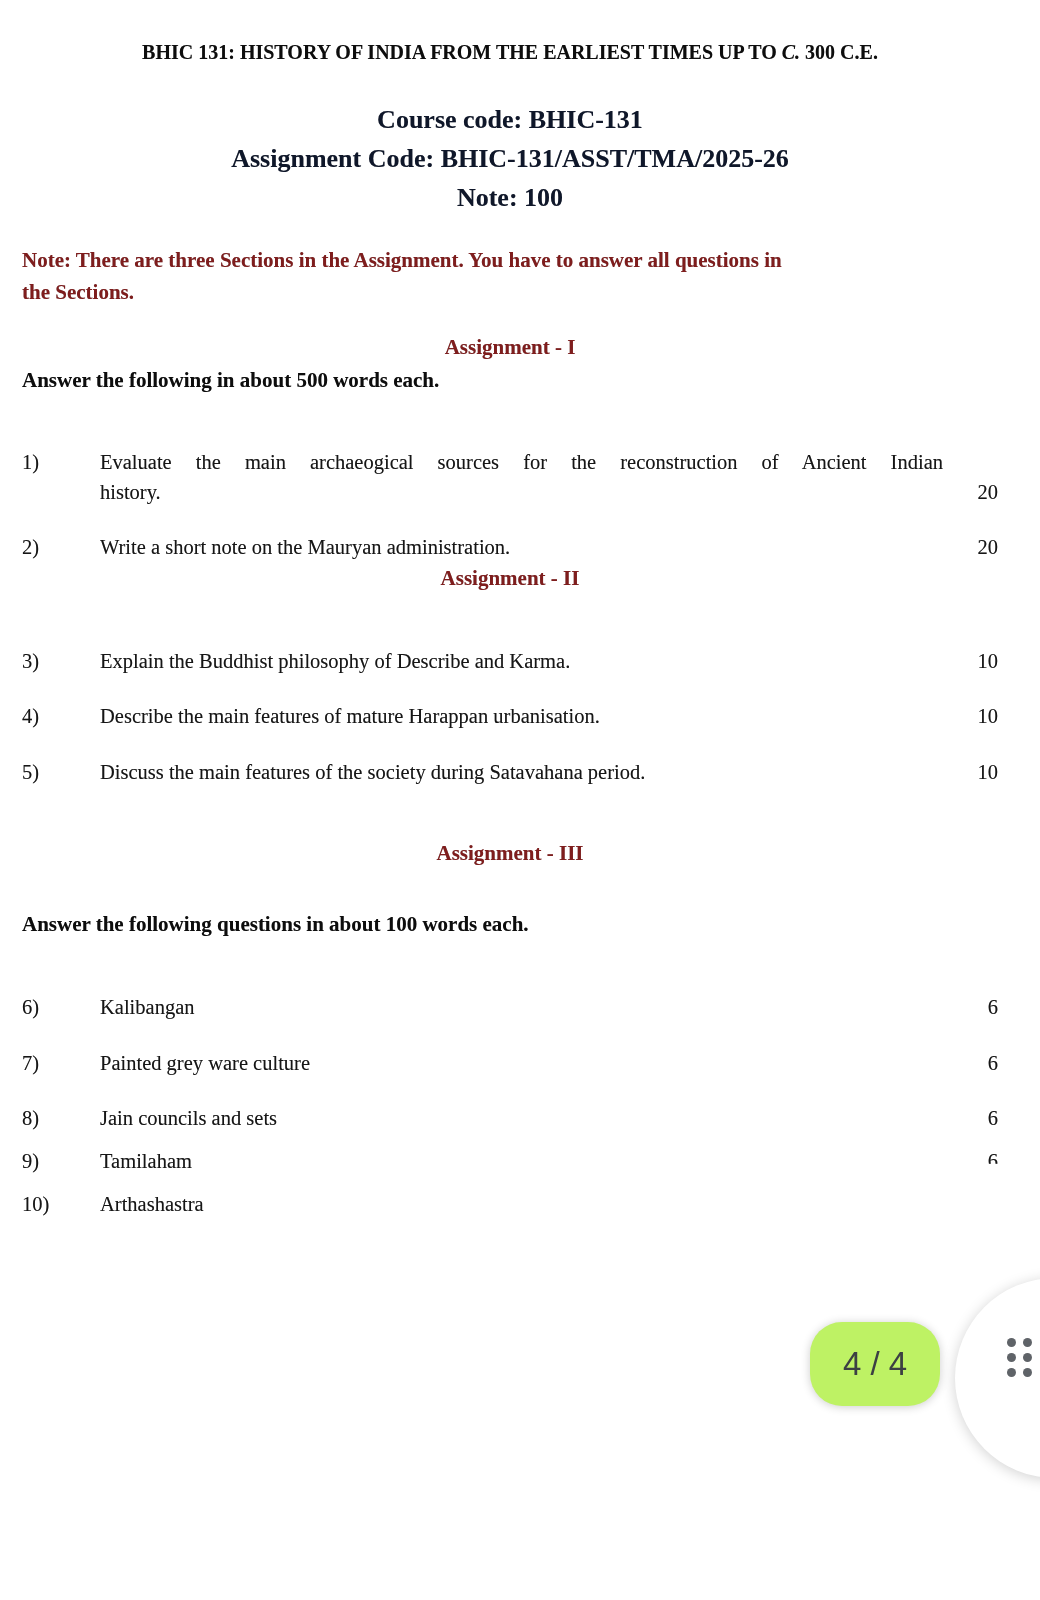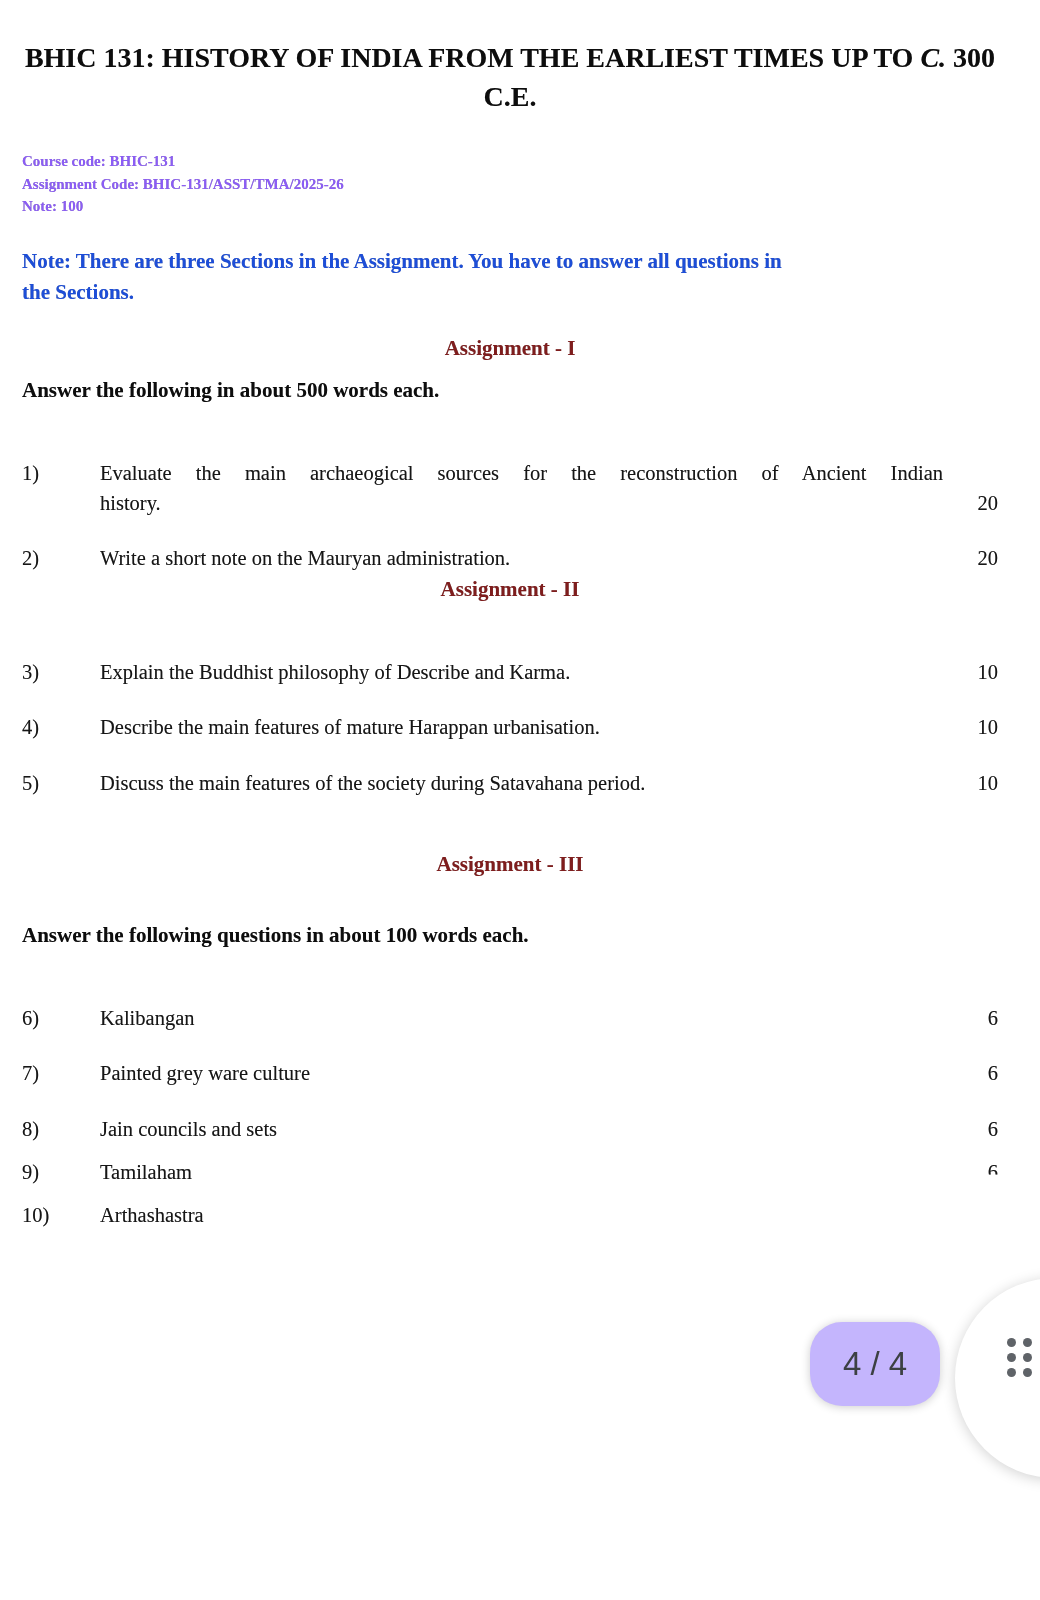--- a/index.html
+++ b/index.html
@@ -13,59 +13,59 @@
   }
   .doc {
     font-family: "Liberation Serif", "DejaVu Serif", serif;
     color: #161616;
     padding: 38px 42px 0 22px;
     text-shadow: 0 0 0.6px rgba(0,0,0,0.35);
   }
   .title-block {
     text-align: center;
     font-weight: bold;
-    font-size: 28px;
+    font-size: 20px;
     line-height: 1.4;
     color: #0d0d0d;
   }
   .title-italic { font-style: italic; }
   .meta-block {
     margin-top: 34px;
-    text-align: left;
-    font-weight: bold;
-    font-size: 15px;
-    line-height: 1.5;
-    color: #8b5cf6;
+    text-align: center;
+    font-weight: bold;
+    font-size: 26px;
+    line-height: 1.5;
+    color: #0f172a;
   }
   .note {
     margin-top: 28px;
     font-weight: bold;
     font-size: 21px;
     line-height: 1.5;
-    color: #1d4ed8;
+    color: #7f1d1d;
   }
   .note span { display: block; }
   .section { }
   .section.first { margin-top: 24px; }
   .section.third { margin-top: 50px; }
   .section-heading {
     text-align: center;
     font-weight: bold;
     font-size: 21px;
     line-height: 1.5;
     color: #7f1d1d;
   }
   .instruction {
     margin-top: 40px;
     font-weight: bold;
     font-size: 21px;
     line-height: 1.5;
     color: #0d0d0d;
   }
-  .instruction.tight { margin-top: 11px; }
+  .instruction.tight { margin-top: 1px; }
   .q-row {
     display: flex;
     margin-top: 26px;
     font-size: 20.5px;
     line-height: 1.45;
   }
   .q-row.first { margin-top: 52px; }
   .q-row.tightrow { margin-top: 13px; }
   .q-num {
     flex: 0 0 78px;
@@ -87,21 +87,21 @@
   .q-marks.clipped {
     clip-path: inset(0 0 13px 0);
   }
   
   .page-pill {
     position: absolute;
     left: 810px;
     top: 1322px;
     width: 130px;
     height: 84px;
-    background: #c4b5fd;
+    background: #bef264;
     border-radius: 32px;
     box-shadow: 0 1px 10px rgba(0,0,0,0.20);
     display: flex;
     align-items: center;
     justify-content: center;
     font-family: "Liberation Sans", "DejaVu Sans", sans-serif;
     font-size: 33px;
     color: #3c4043;
   }
   .drag-handle {

